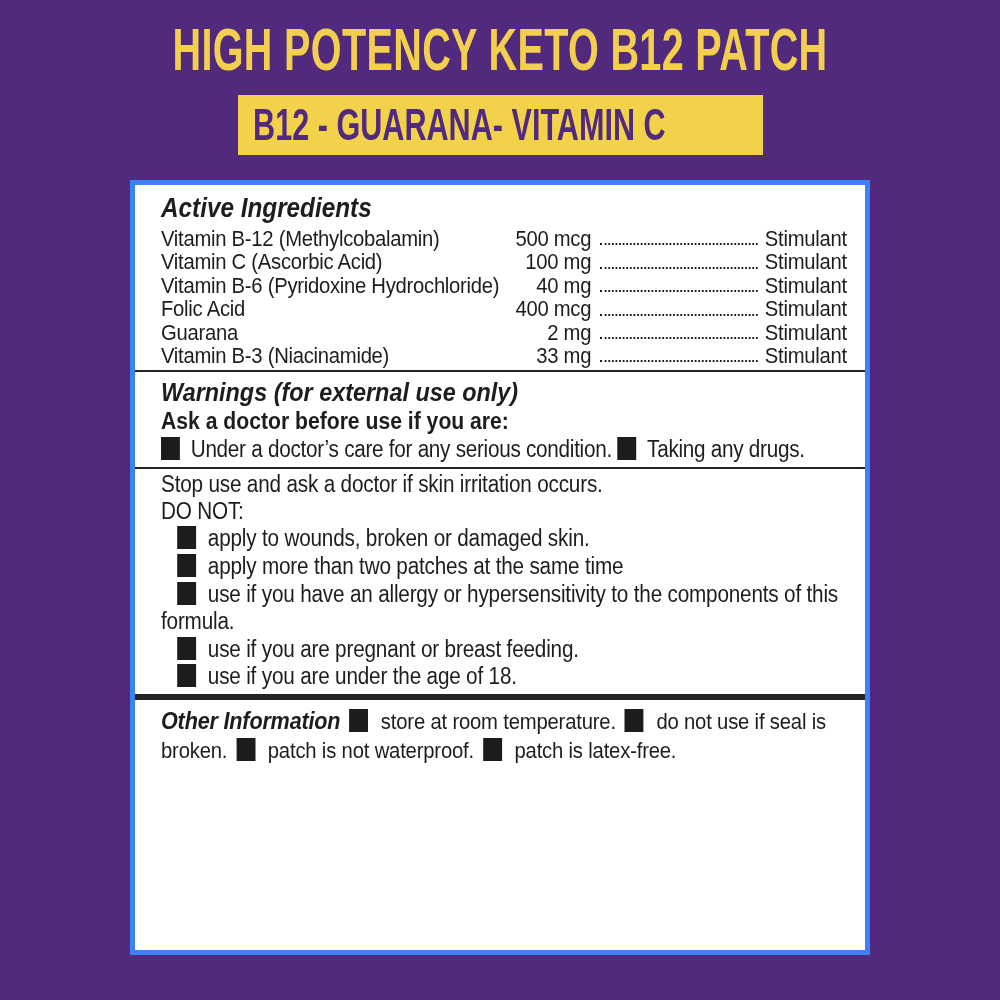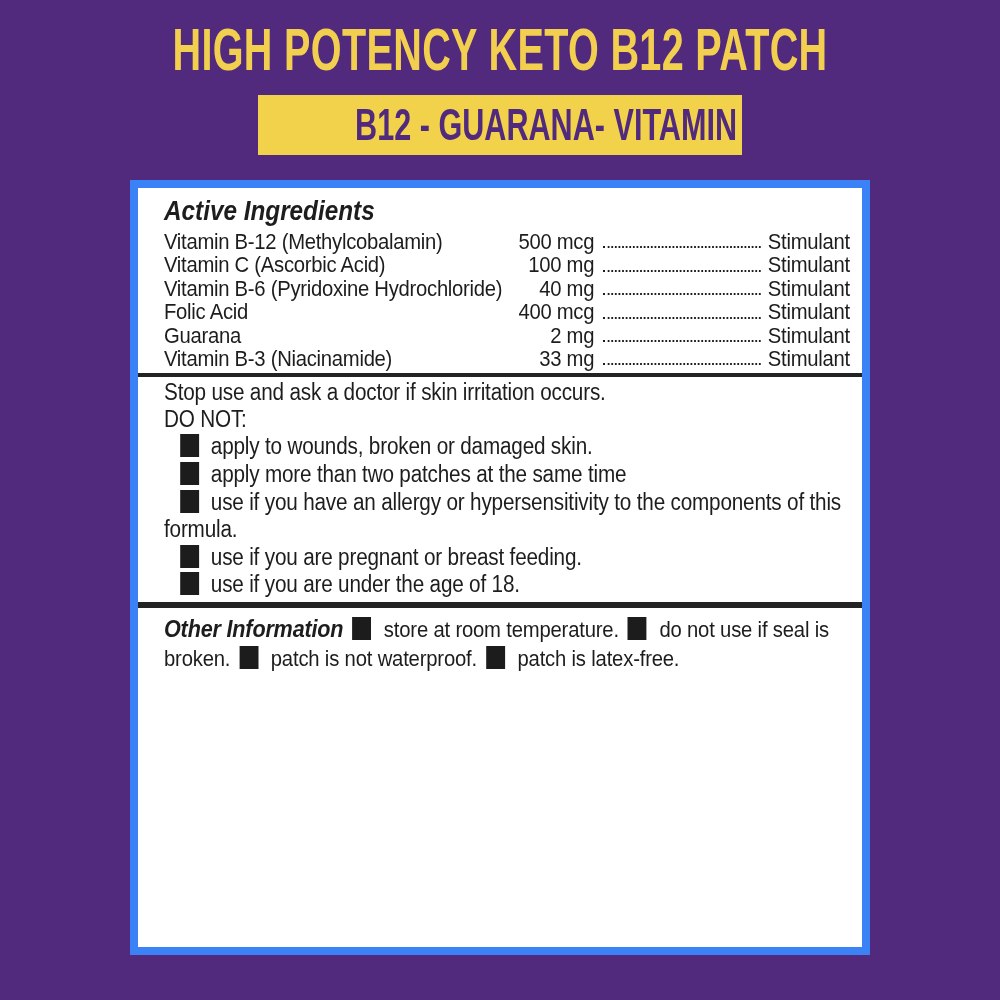--- a/index.html
+++ b/index.html
@@ -19,35 +19,35 @@
     font-weight: 700;
     font-size: 60px;
     white-space: nowrap;
     transform: scaleX(0.66);
     letter-spacing: 0.5px;
   }
   .banner {
     width: 484px; height: 60px;
     margin: 9px auto 0;
     background: #F2D24B;
-    display: flex; align-items: center; justify-content: flex-start;
+    display: flex; align-items: center; justify-content: flex-end; padding-left: 41px;
   }
   .banner-text {
     color: #522A7D;
     font-weight: 700;
     font-size: 45px;
     white-space: nowrap;
     transform: scaleX(0.68);
   }
   
   .label-box {
     width: 740px; height: 775px;
     margin: 25px auto 0;
     background: #ffffff;
-    border: 8px solid #3b82f6;
+    border: 5px solid #3b82f6;
     box-sizing: border-box;
     overflow: hidden;
   }
   .divider { border-top: 2.5px solid #232323; }
   .sec { padding: 2px 0 3px 26px; }
   .squeeze {
     width: 762px;
     transform: scaleX(0.9);
     transform-origin: 0 0;
   }
@@ -170,20 +170,30 @@
         <span class="ing-name">Vitamin B-3 (Niacinamide)</span>
         <span class="ing-amount">33 mg</span>
         <span class="ing-leader"></span>
         <span class="ing-purpose">Stimulant</span>
       </div>
     </div>
   </div>
 
   <div class="divider"></div>
 
+  <div class="sec">
+    <div class="squeeze">
+      <div class="w-heading">Warnings (for external use only)</div>
+      <div class="w-ask">Ask a doctor before use if you are:</div>
+      <div class="w-conditions">
+        <span class="sq"></span><span>Under a doctor’s care for any serious condition.</span>
+        <span class="sq sq-gap"></span><span>Taking any drugs.</span>
+      </div>
+    </div>
+  </div>
 
   <div class="divider"></div>
 
   <div class="sec">
     <div class="squeeze">
       <div class="su-line">Stop use and ask a doctor if skin irritation occurs.</div>
       <div class="su-line">DO NOT:</div>
       <p class="su-item"><span class="sq"></span><span>apply to wounds, broken or damaged skin.</span></p>
       <p class="su-item"><span class="sq"></span><span>apply more than two patches at the same time</span></p>
       <p class="su-item"><span class="sq"></span><span>use if you have an allergy or hypersensitivity to the components of this formula.</span></p>

